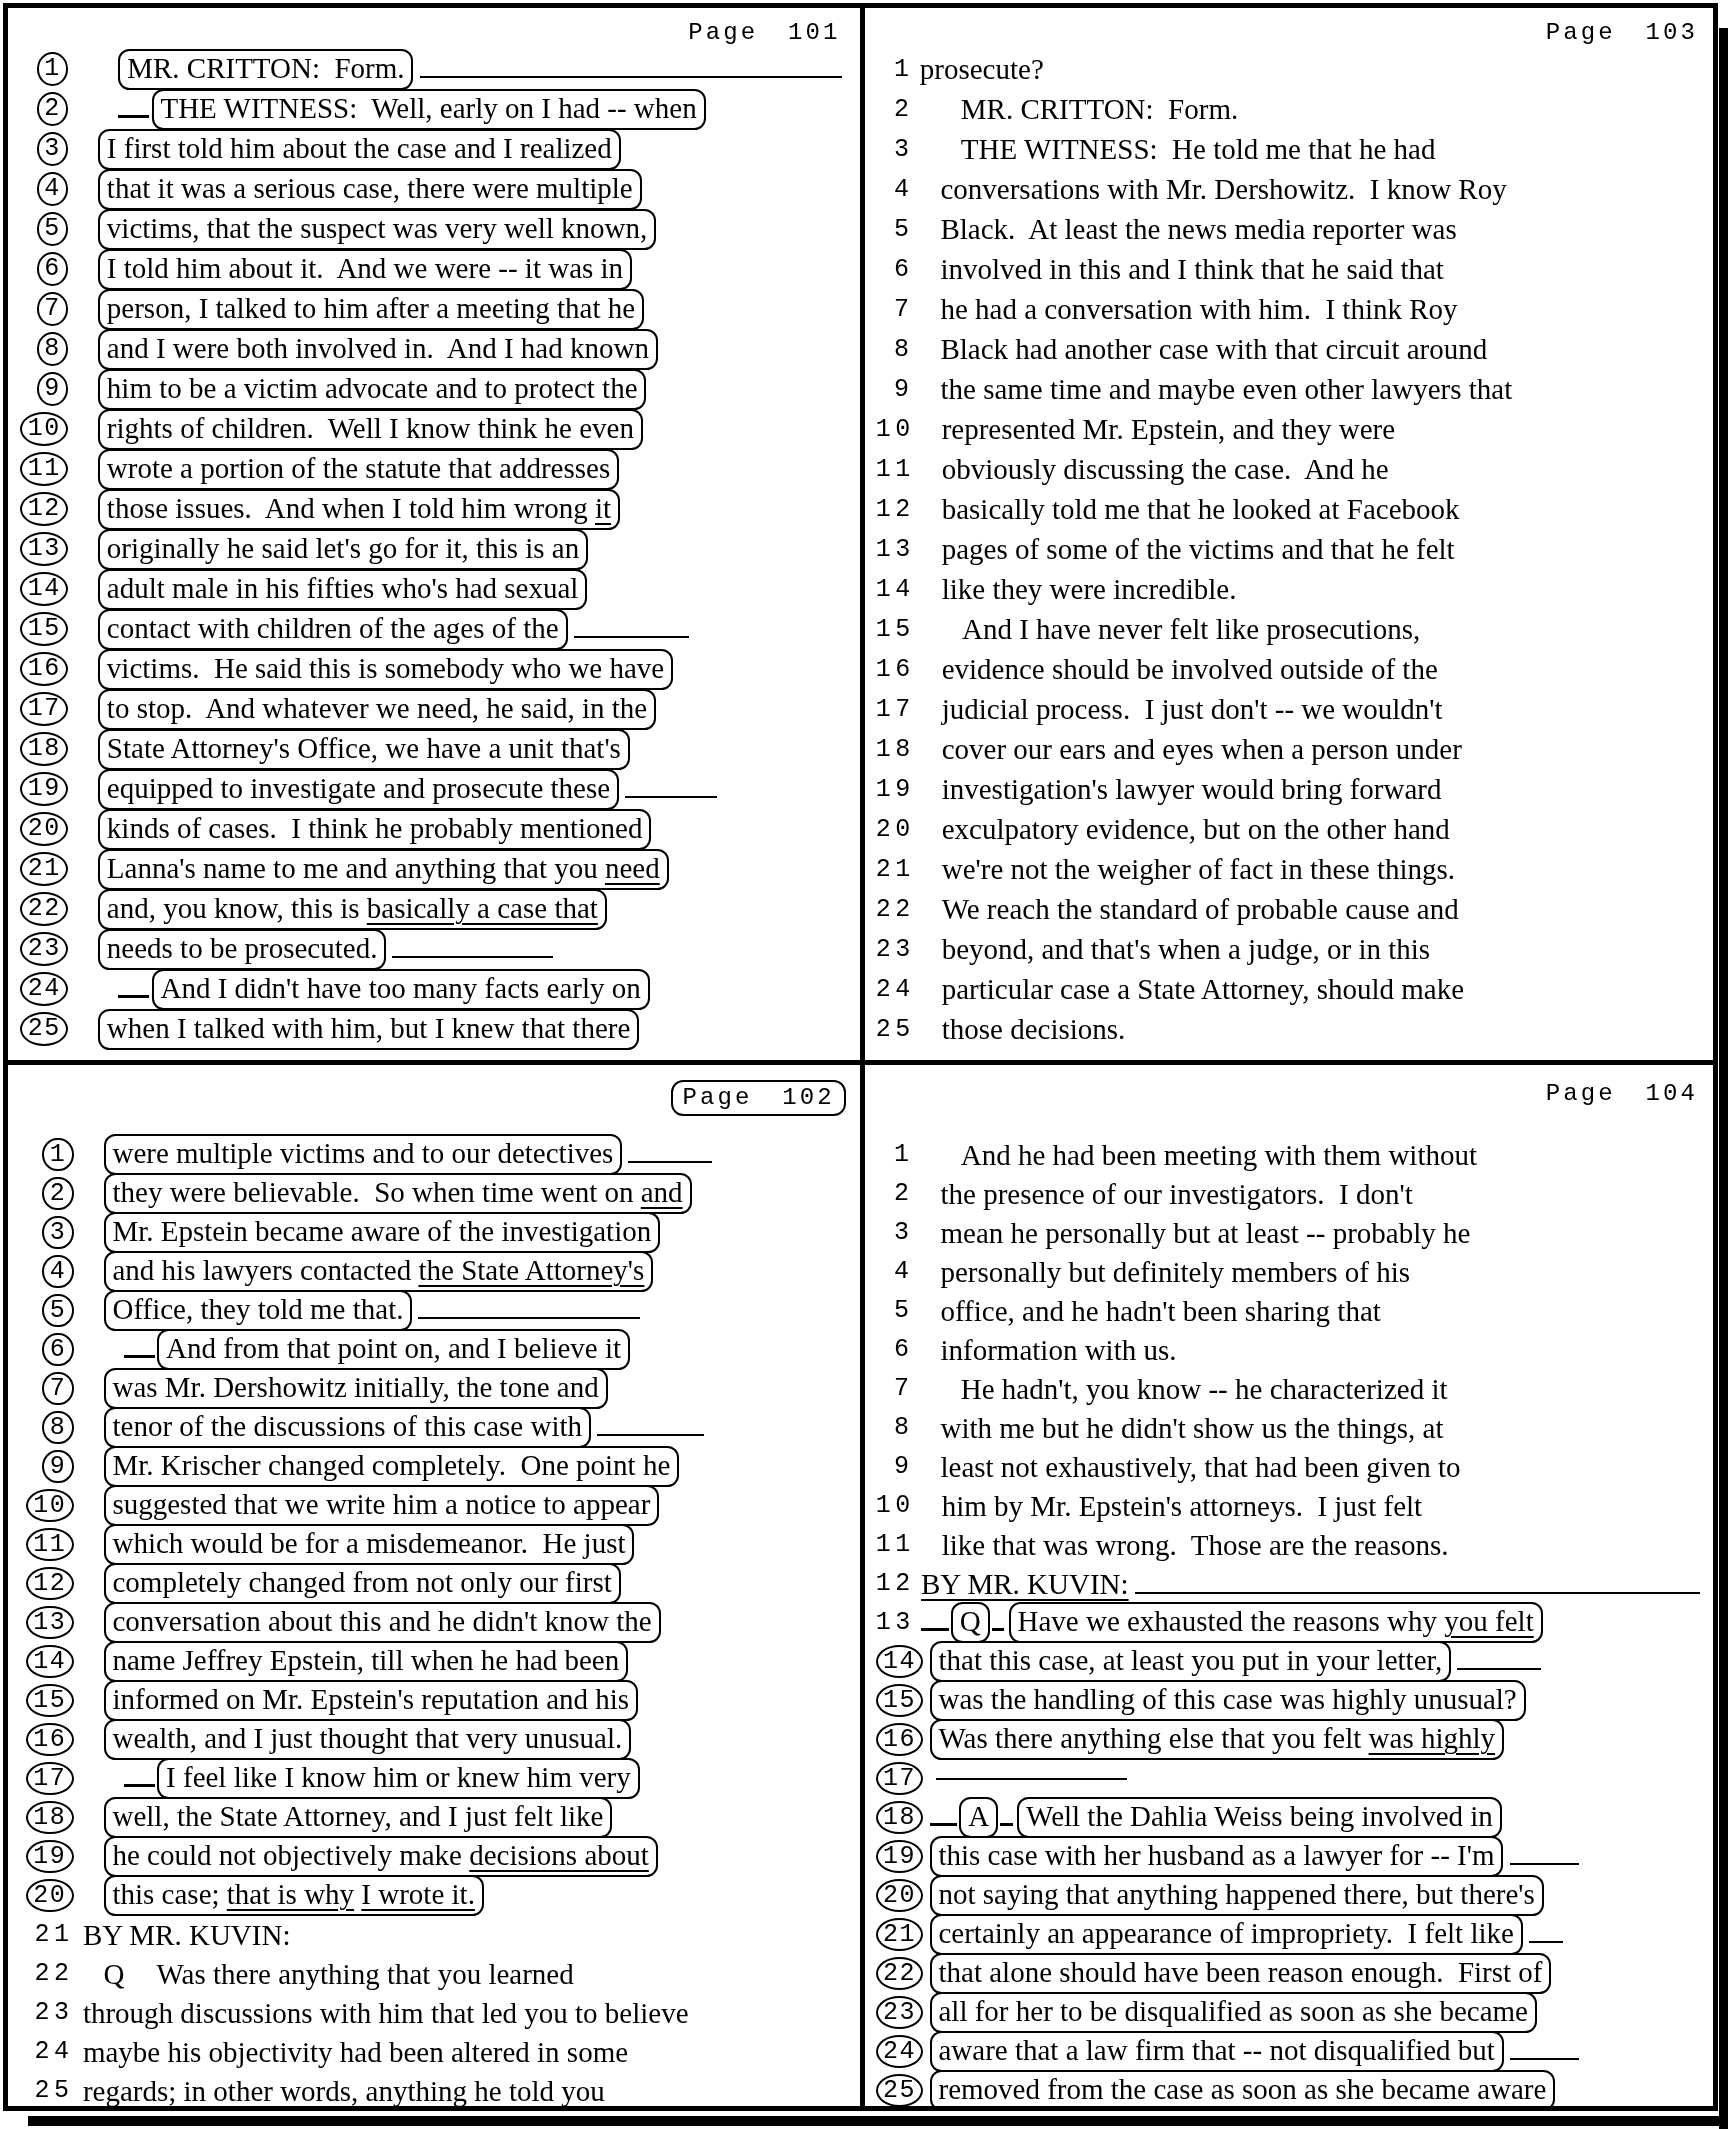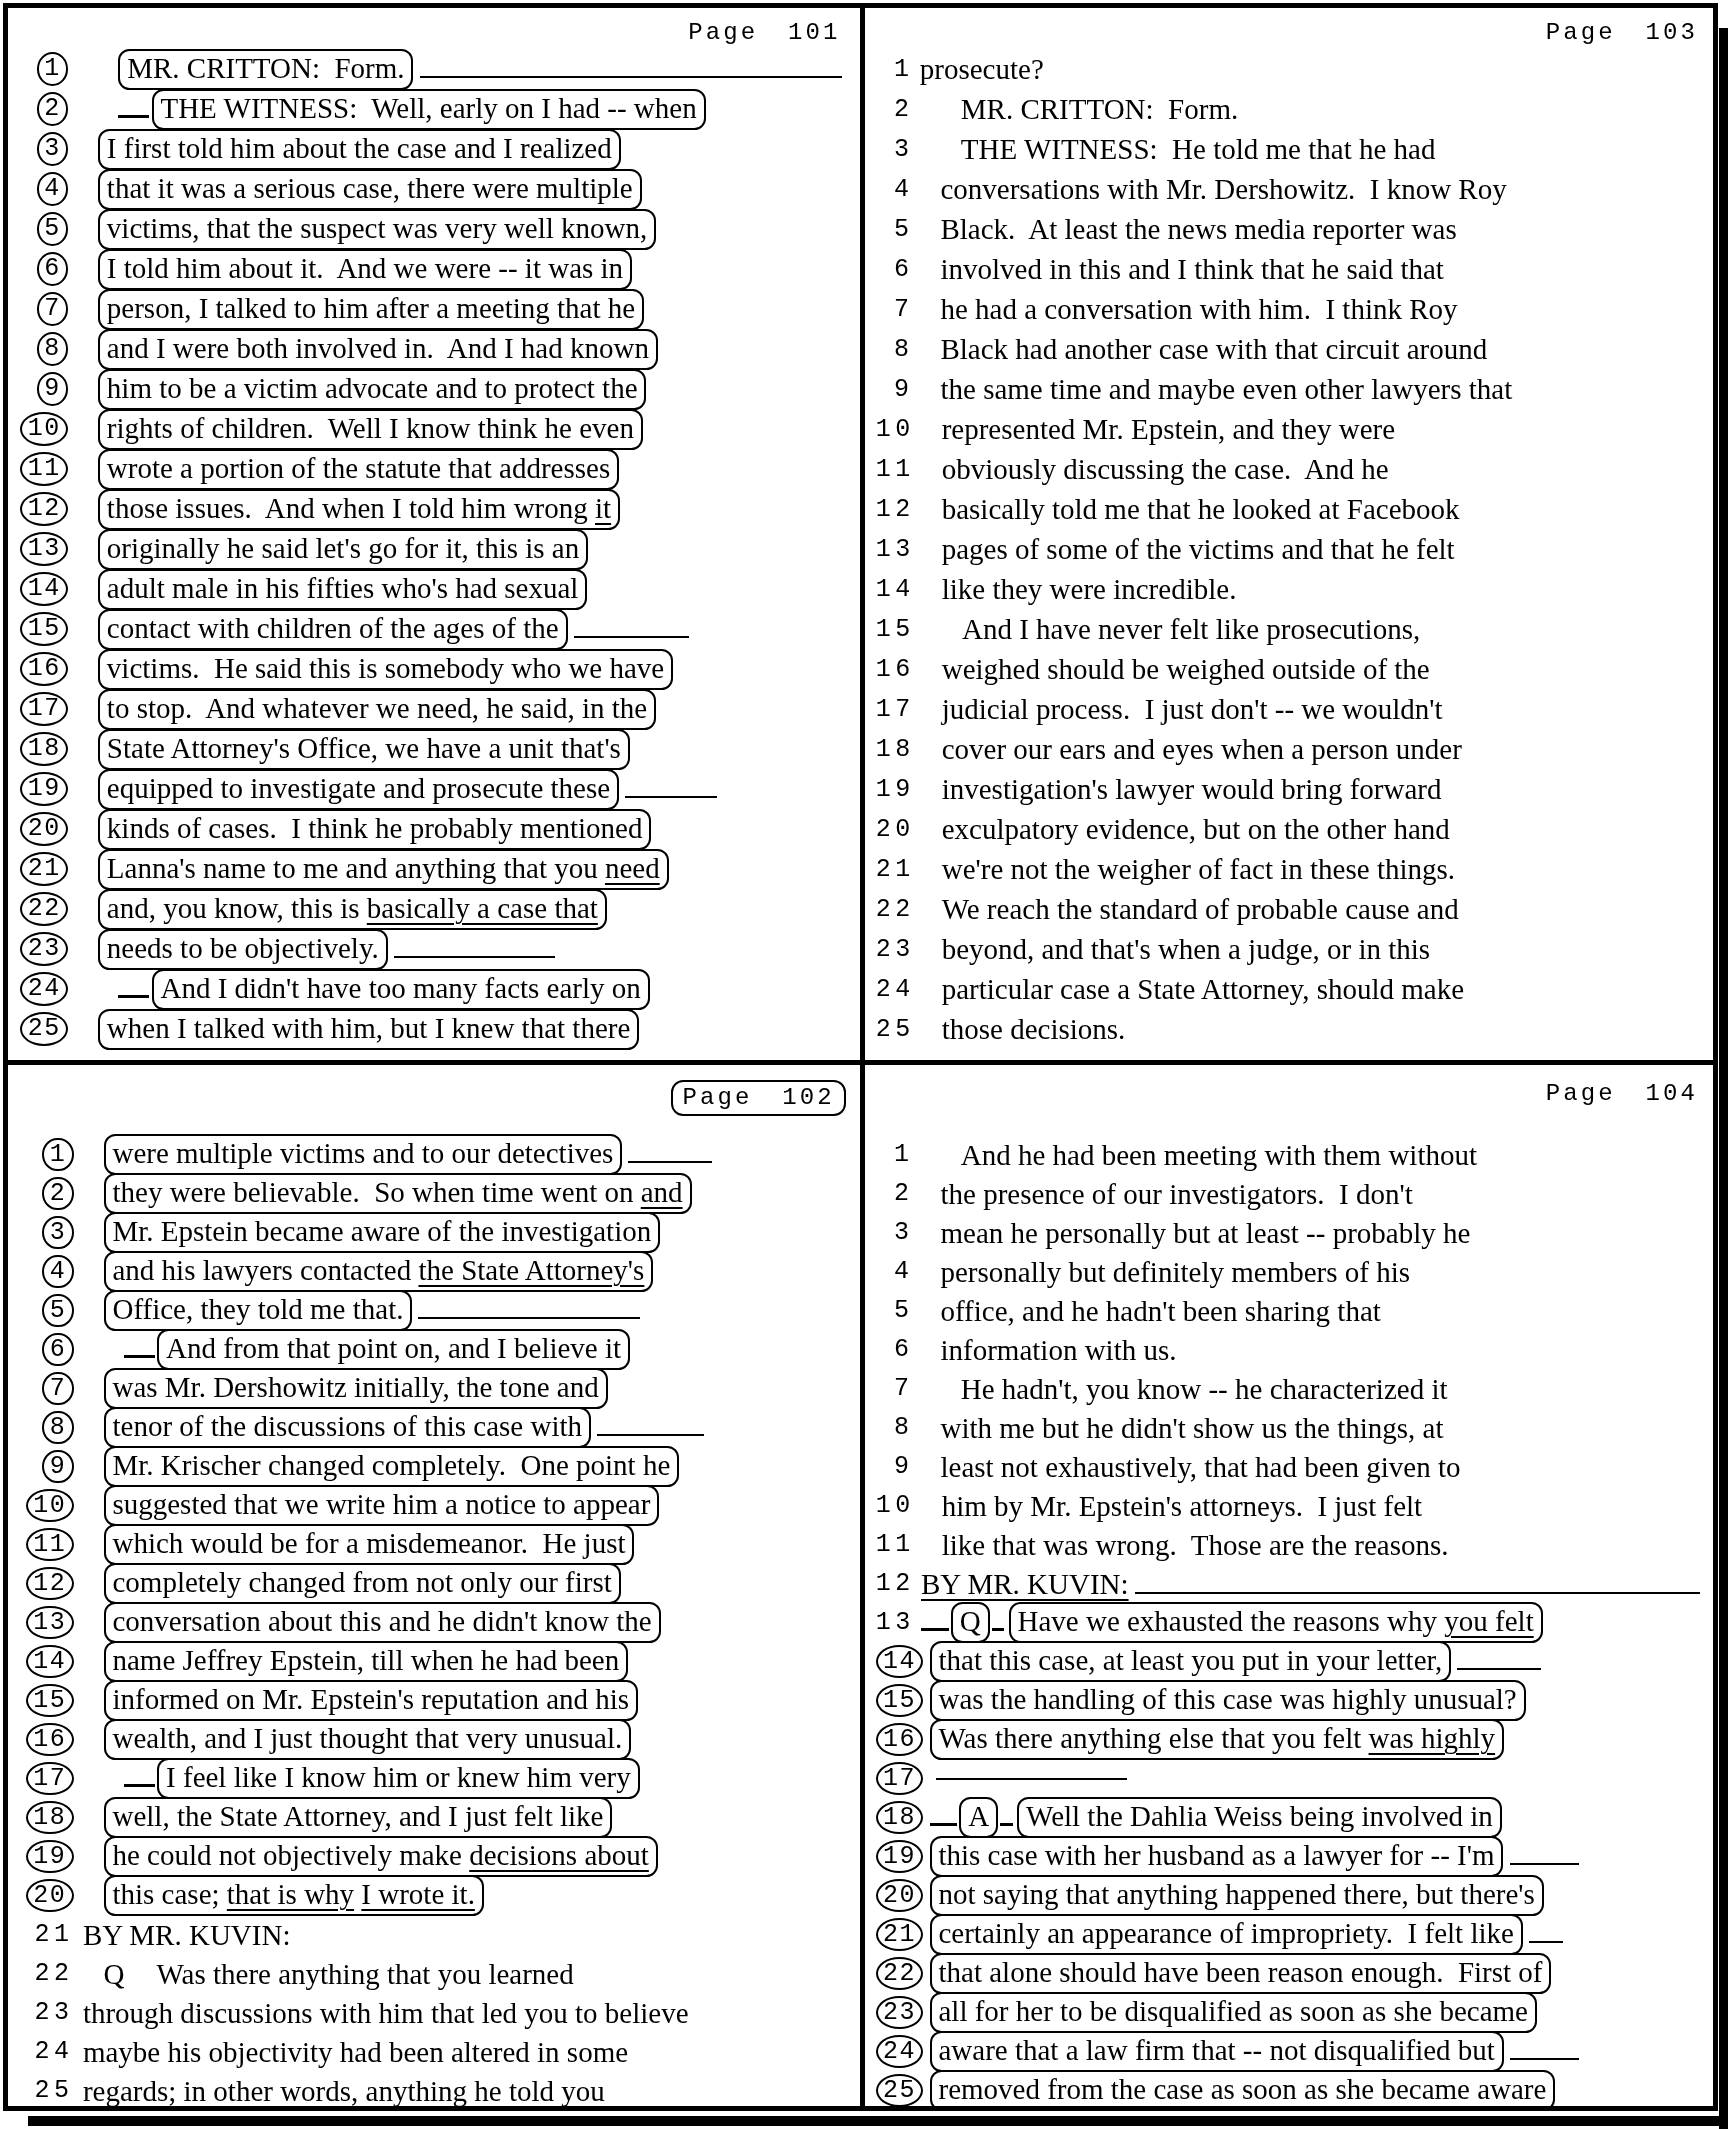--- a/index.html
+++ b/index.html
@@ -209,21 +209,21 @@
           <div class="num"><span class="circ">22</span></div>
           <div class="txt">
             <span class="ind" style="width: 20.7px;"></span>
             <span class="seg box"><span>and, you know, this is </span><span class="u">basically a case that</span></span>
           </div>
         </div>
         <div class="line">
           <div class="num"><span class="circ">23</span></div>
           <div class="txt">
             <span class="ind" style="width: 20.7px;"></span>
-            <span class="seg box">needs to be objectively.</span>
+            <span class="seg box">needs to be prosecuted.</span>
             <span class="fill" style="flex: 0 0 161px;"></span>
           </div>
         </div>
         <div class="line">
           <div class="num"><span class="circ">24</span></div>
           <div class="txt">
             <span class="ind" style="width: 41px;"></span>
             <span class="pre" style="width: 31px;"></span>
             <span class="seg box">And I didn't have too many facts early on</span>
           </div>
@@ -343,21 +343,21 @@
           <div class="num">15</div>
           <div class="txt">
             <span class="ind" style="width: 41px;"></span>
             <span class="seg">And I have never felt like prosecutions,</span>
           </div>
         </div>
         <div class="line">
           <div class="num">16</div>
           <div class="txt">
             <span class="ind" style="width: 20.7px;"></span>
-            <span class="seg">weighed should be weighed outside of the</span>
+            <span class="seg">evidence should be involved outside of the</span>
           </div>
         </div>
         <div class="line">
           <div class="num">17</div>
           <div class="txt">
             <span class="ind" style="width: 20.7px;"></span>
             <span class="seg">judicial process.  I just don't -- we wouldn't</span>
           </div>
         </div>
         <div class="line">

